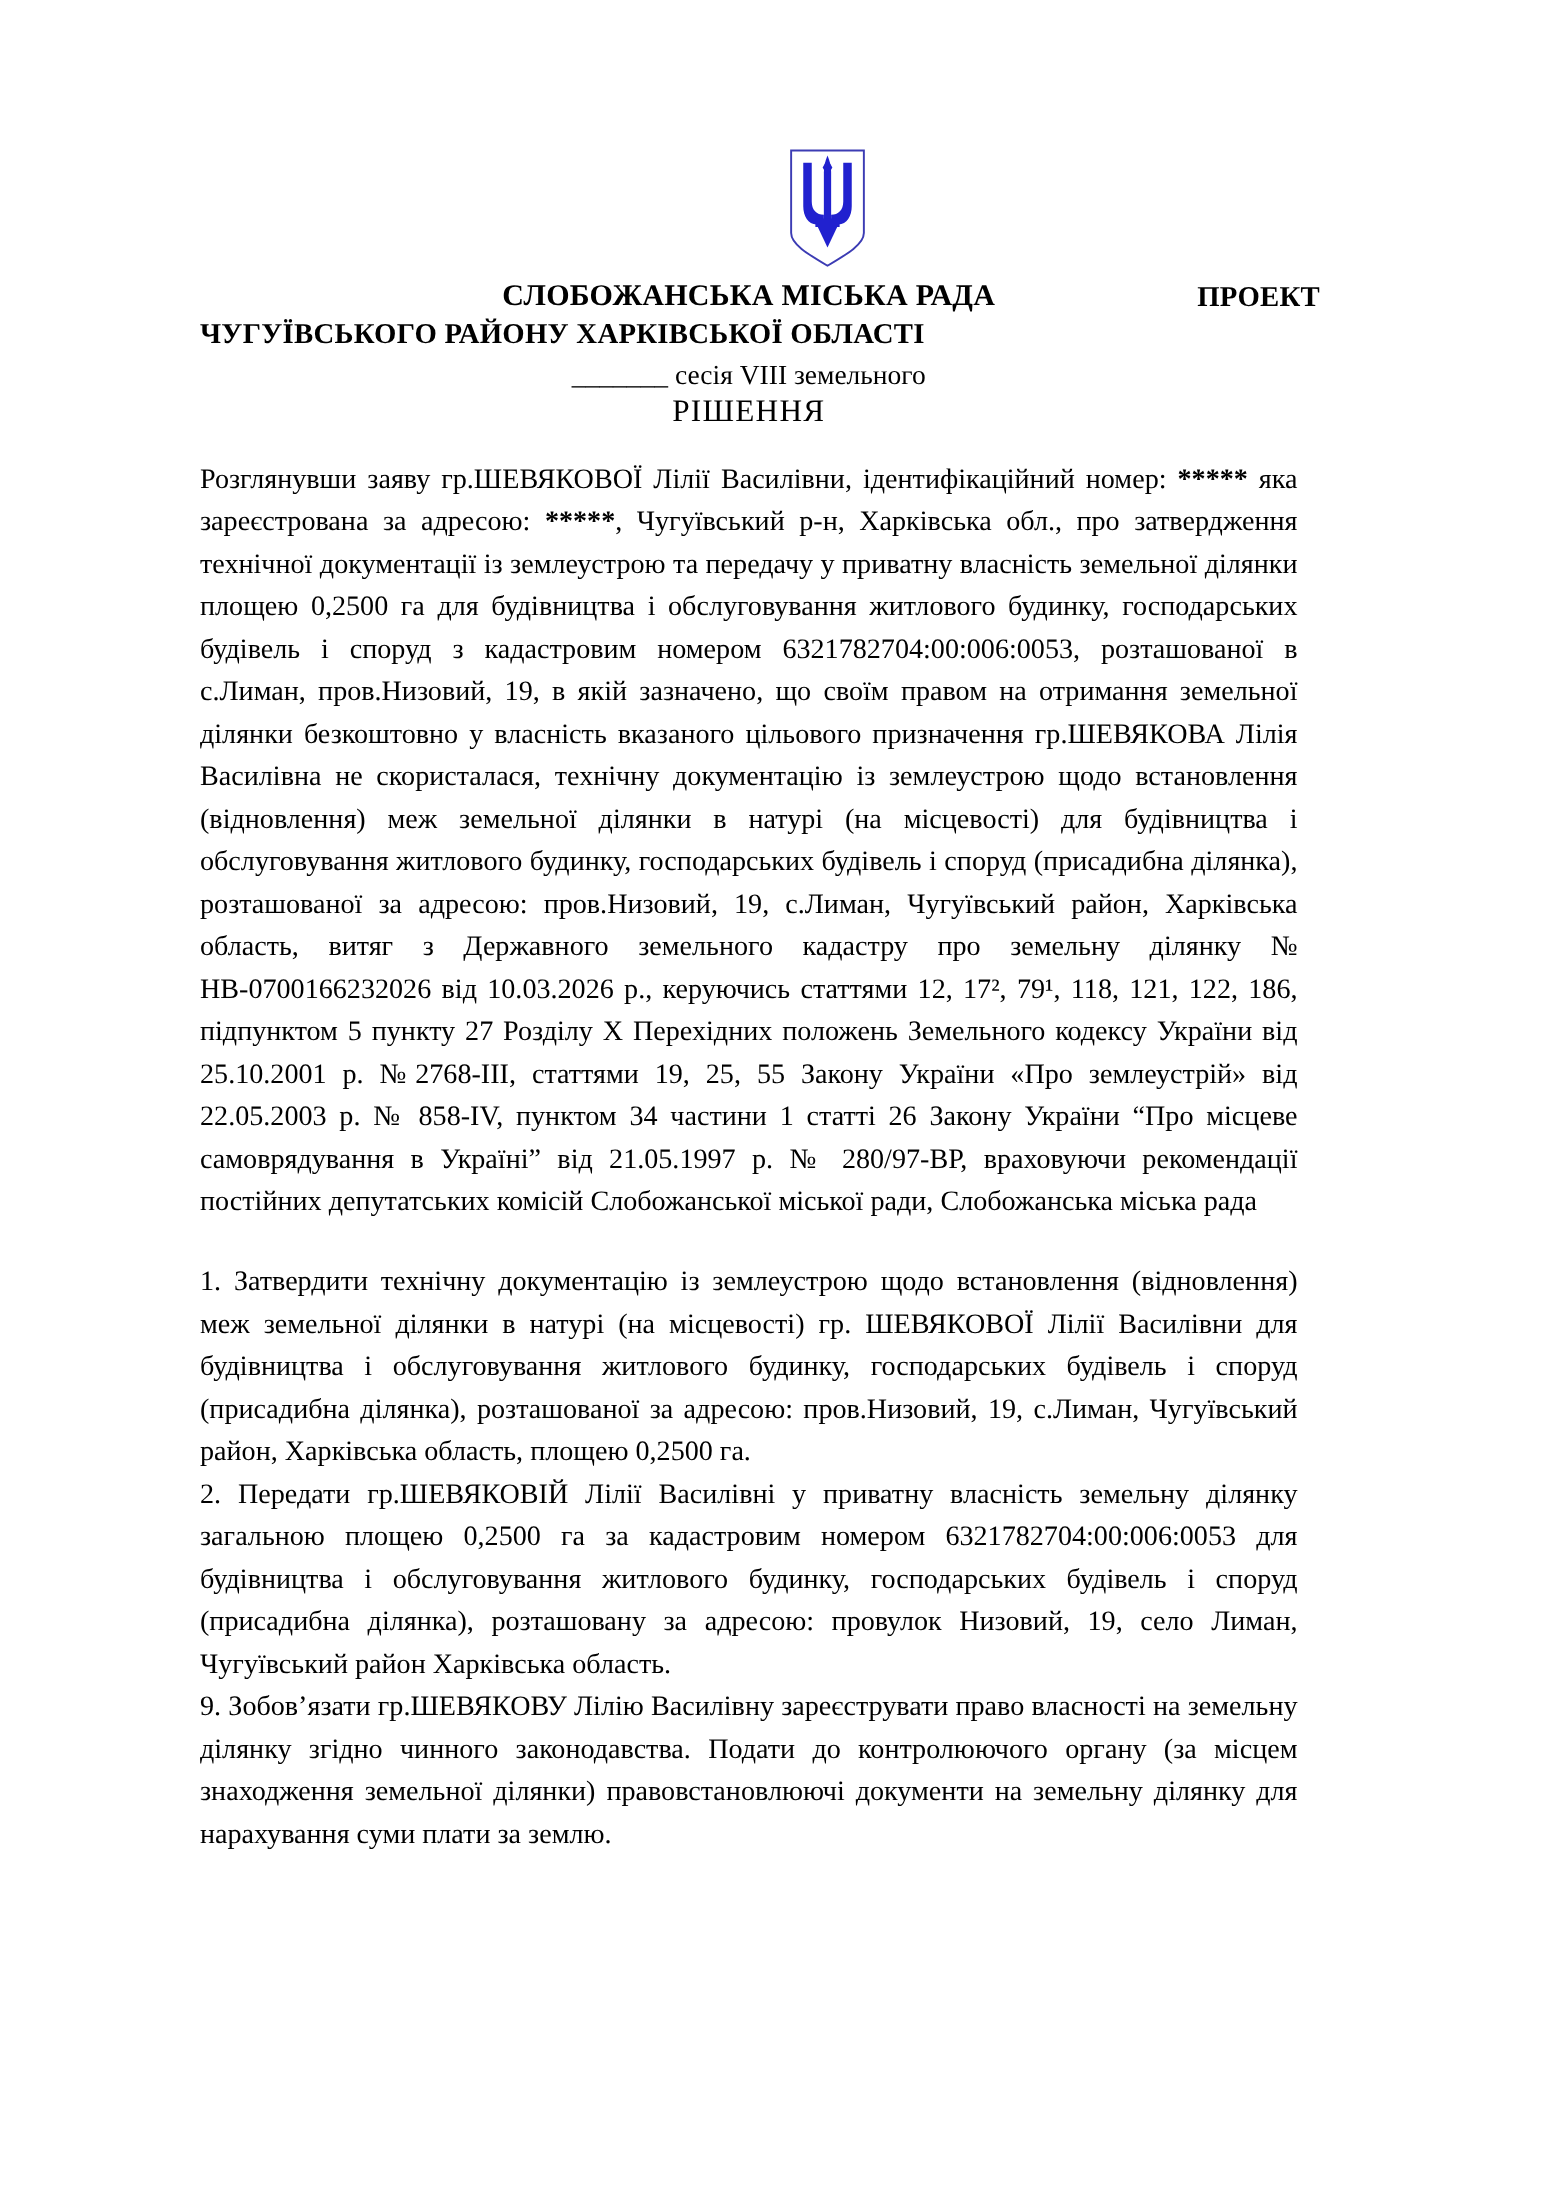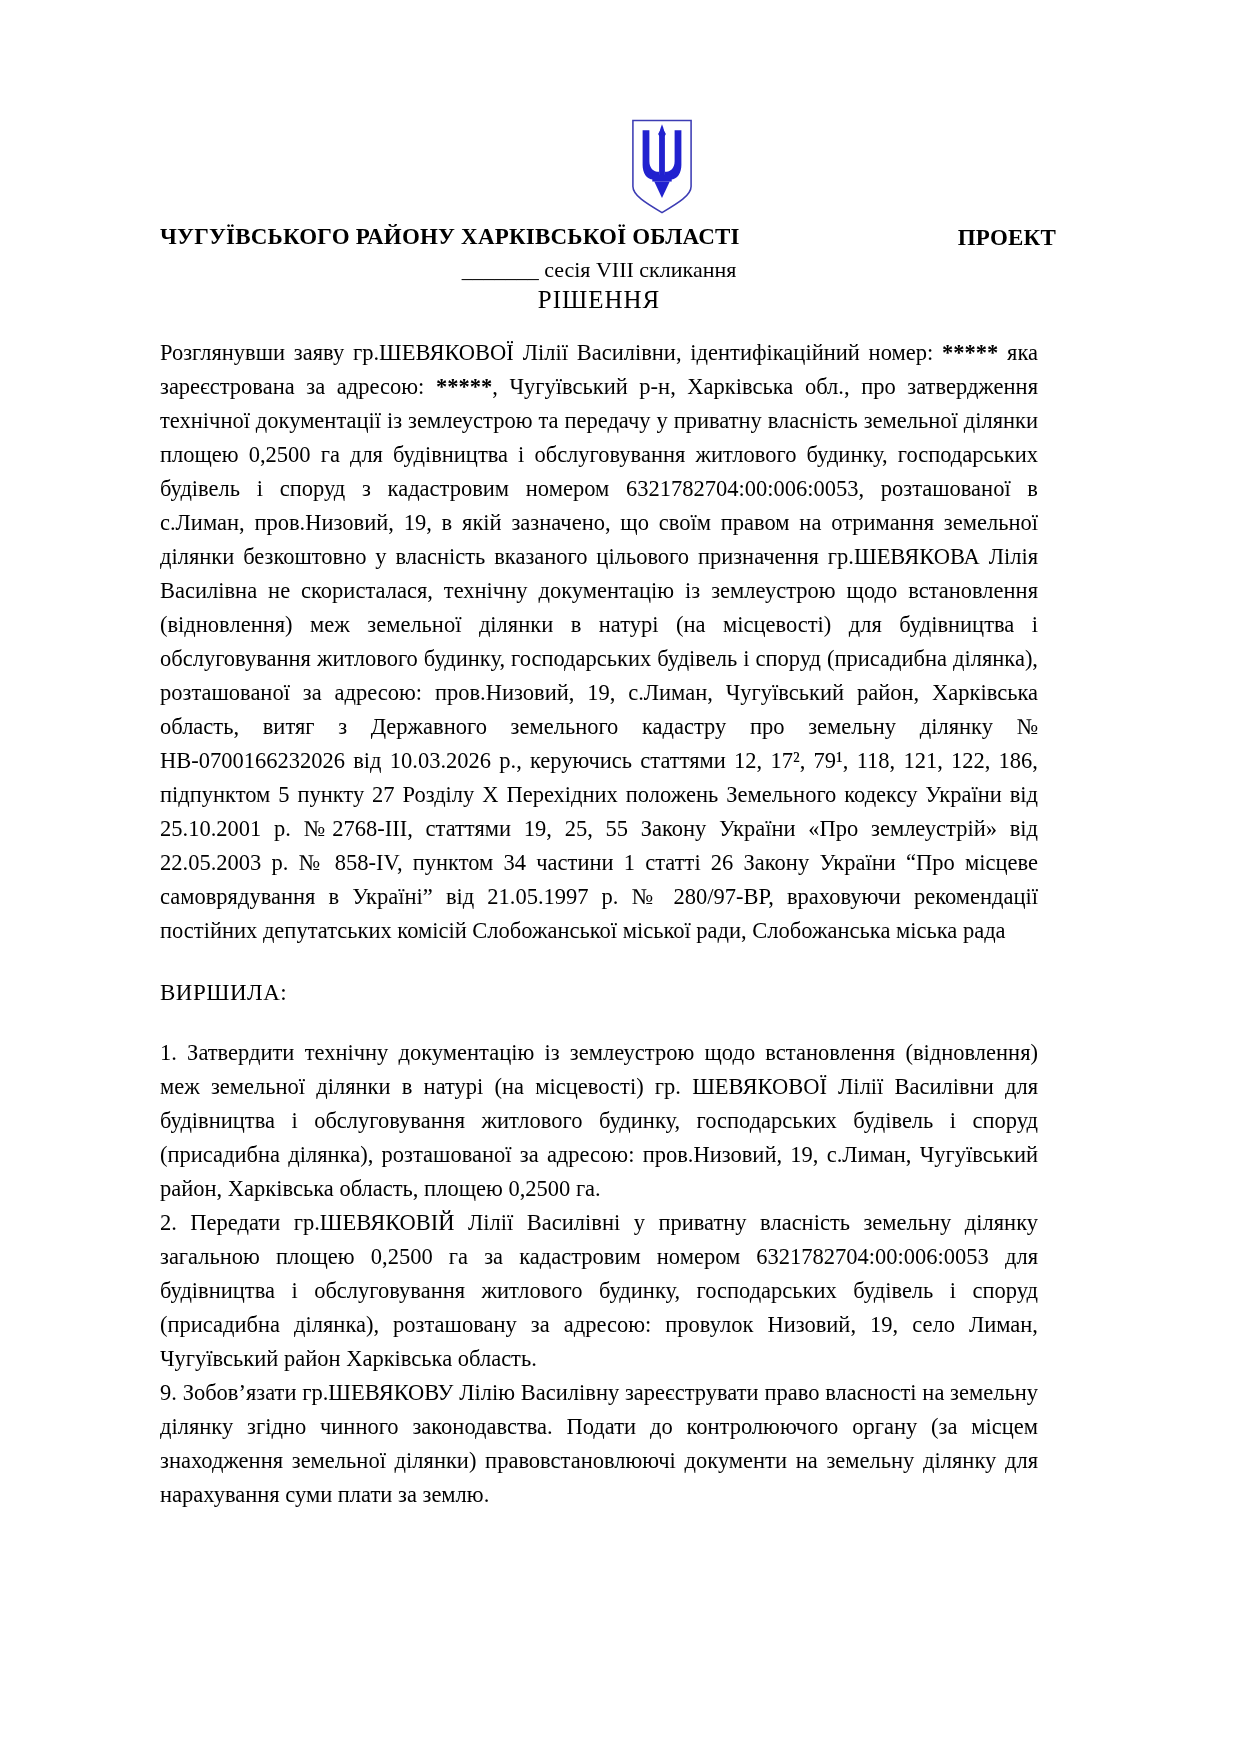--- a/index.html
+++ b/index.html
@@ -98,34 +98,34 @@
       <path d="M30,63 V20 C30,15 31,11 33,6 C35,11 36,15 36,20 V63 Z"></path>
       <path d="M29,16 L33,9 L37,16 L33,23 Z"></path>
       <path d="M23,58 H43 V65 H23 Z"></path>
       <path d="M25,65 H41 L33,82 Z"></path>
     </g>
   </svg>
 
   <div class="content">
 
     <div class="hdr-line1">
+      <span>СЛОБОЖАНСЬКА МІСЬКА РАДА</span>
       <span class="project">ПРОЕКТ</span>
     </div>
 
     <div class="hdr-line2">ЧУГУЇВСЬКОГО РАЙОНУ ХАРКІВСЬКОЇ ОБЛАСТІ</div>
 
-    <div class="session-line">_______ сесія VIII скликання</div>
+    <div class="session-line">_______ сесія VIII земельного</div>
 
     <div class="doc-type">РІШЕННЯ</div>
 
 
 
     <p class="body-text preamble"><span>Розглянувши заяву гр.ШЕВЯКОВОЇ Лілії Василівни, ідентифікаційний номер: </span><span class="b">*****</span><span> яка зареєстрована за адресою: </span><span class="b">*****</span><span>, Чугуївський р-н, Харківська обл., про затвердження технічної документації із землеустрою та передачу у приватну власність земельної ділянки площею 0,2500 га для будівництва і обслуговування житлового будинку, господарських будівель і споруд з кадастровим номером 6321782704:00:006:0053, розташованої в с.Лиман, пров.Низовий, 19, в якій зазначено, що своїм правом на отримання земельної ділянки безкоштовно у власність вказаного цільового призначення гр.ШЕВЯКОВА Лілія Василівна не скористалася, технічну документацію із землеустрою щодо встановлення (відновлення) меж земельної ділянки в натурі (на місцевості) для будівництва і обслуговування житлового будинку, господарських будівель і споруд (присадибна ділянка), розташованої за адресою: пров.Низовий, 19, с.Лиман, Чугуївський район, Харківська область, витяг з Державного земельного кадастру про земельну ділянку № НВ-0700166232026 від 10.03.2026 р., керуючись статтями 12, 17², 79¹, 118, 121, 122, 186, підпунктом 5 пункту 27 Розділу X Перехідних положень Земельного кодексу України від 25.10.2001 р. №2768-ІІІ, статтями 19, 25, 55 Закону України «Про землеустрій» від 22.05.2003 р. № 858-IV, пунктом 34 частини 1 статті 26 Закону України “Про місцеве самоврядування в Україні” від 21.05.1997 р. № 280/97-ВР, враховуючи рекомендації постійних депутатських комісій Слобожанської міської ради, Слобожанська міська  рада</span></p>
 
-    <div class="resolved">ВИРШИЛА:</div>
 
     <div class="items">
       <p class="body-text">1. Затвердити технічну документацію із землеустрою щодо встановлення (відновлення) меж земельної ділянки в натурі (на місцевості) гр. ШЕВЯКОВОЇ Лілії Василівни для будівництва і обслуговування житлового будинку, господарських будівель і споруд (присадибна ділянка), розташованої за адресою: пров.Низовий, 19, с.Лиман, Чугуївський район, Харківська область,  площею 0,2500 га.</p>
       <p class="body-text">2. Передати гр.ШЕВЯКОВІЙ Лілії Василівні у приватну власність земельну ділянку загальною площею 0,2500 га за кадастровим номером 6321782704:00:006:0053 для будівництва і обслуговування житлового будинку, господарських будівель і споруд (присадибна ділянка), розташовану за адресою: провулок Низовий, 19, село Лиман, Чугуївський район Харківська область.</p>
       <p class="body-text">9. Зобов’язати гр.ШЕВЯКОВУ Лілію Василівну зареєструвати право власності на земельну ділянку згідно чинного законодавства. Подати до контролюючого органу (за місцем знаходження земельної ділянки) правовстановлюючі документи на земельну ділянку для нарахування суми плати за землю.</p>
     </div>
 
   </div>
 </div>
 

